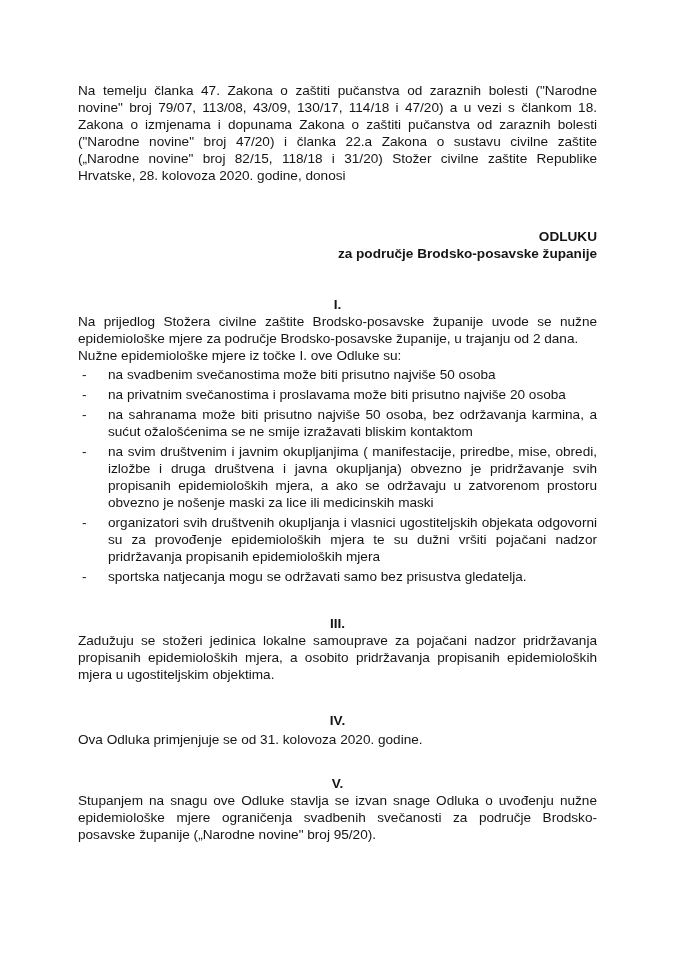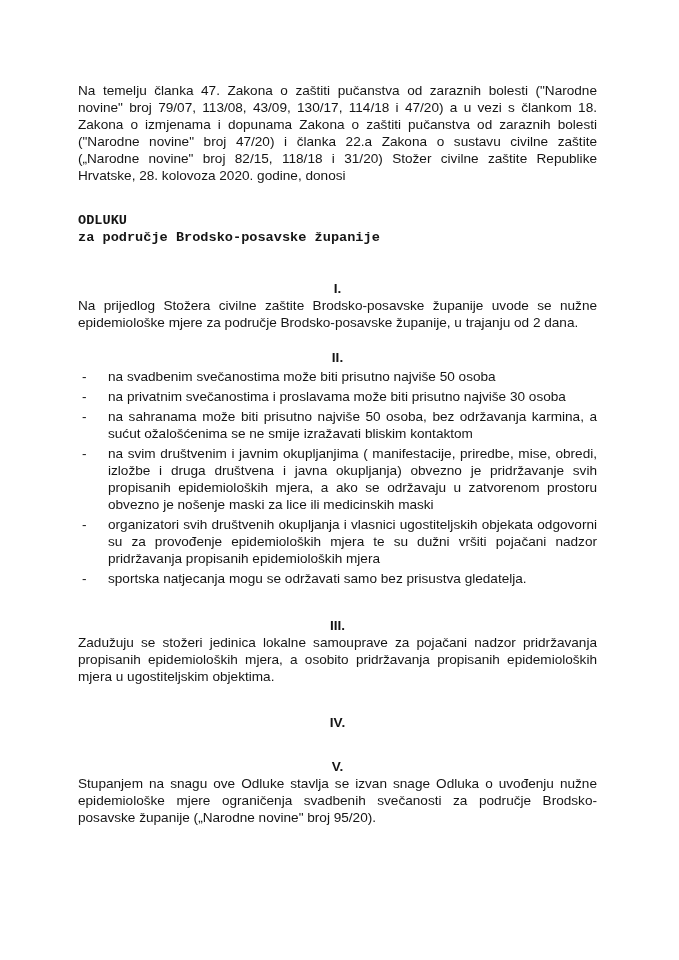--- a/index.html
+++ b/index.html
@@ -6,21 +6,21 @@
   body {
     width: 679px; height: 960px; overflow: hidden;
     font-family: "Liberation Sans", sans-serif;
     color: #151515;
     font-size: 13.6px;
     line-height: 17px;
   }
   .page { position: relative; width: 679px; height: 685px; }
   .content { position: absolute; left: 78px; top: 82px; width: 519px; }
   .para { margin: 0; text-align: justify; text-align-last: left; }
-  .title-block { text-align: left; font-weight: bold; margin-top: 28px; font-family: Liberation Mono, monospace; }
+  .title-block { text-align: right; font-weight: bold; margin-top: 44px; }
   .title-block div { line-height: 17px; }
   .sec { text-align: center; font-weight: bold; margin: 0; }
   .sec-I { margin-top: 34px; }
   .sec-II { margin-top: 18px; }
   .sec-III { margin-top: 30px; }
   .sec-IV { margin-top: 29px; }
   .sec-V { margin-top: 27px; }
   .sec-IV + .para { margin-top: 2px; }
   ul.measures { list-style: none; margin: 2px 0 0 0; padding: 0; }
   ul.measures li { position: relative; padding-left: 30px; margin-bottom: 3px; text-align: justify; text-align-last: left; }
@@ -35,32 +35,33 @@
     <p class="para">Na temelju članka 47. Zakona o zaštiti pučanstva od zaraznih bolesti ("Narodne novine" broj 79/07, 113/08, 43/09, 130/17, 114/18 i 47/20) a u vezi s člankom 18. Zakona o izmjenama i dopunama Zakona o zaštiti pučanstva od zaraznih bolesti ("Narodne novine" broj 47/20) i članka 22.a Zakona o sustavu civilne zaštite („Narodne novine" broj 82/15, 118/18 i 31/20) Stožer civilne zaštite Republike Hrvatske, 28. kolovoza 2020. godine, donosi</p>
 
     <div class="title-block">
       <div>ODLUKU</div>
       <div>za područje Brodsko-posavske županije</div>
     </div>
 
     <p class="sec sec-I">I.</p>
     <p class="para">Na prijedlog Stožera civilne zaštite Brodsko-posavske županije uvode se nužne epidemiološke mjere za područje Brodsko-posavske županije, u trajanju od 2 dana.</p>
 
-    <p class="sec sec-II">II.</p>
+    <p class="para">Nužne epidemiološke mjere iz točke I. ove Odluke su:</p>
     <ul class="measures">
       <li><span class="dash">-</span><span>na svadbenim svečanostima može biti prisutno najviše 50 osoba</span></li>
-      <li><span class="dash">-</span><span>na privatnim svečanostima i proslavama može biti prisutno najviše 30 osoba</span></li>
+      <li><span class="dash">-</span><span>na privatnim svečanostima i proslavama može biti prisutno najviše 20 osoba</span></li>
       <li><span class="dash">-</span><span>na sahranama može biti prisutno najviše 50 osoba, bez održavanja karmina, a sućut ožalošćenima se ne smije izražavati bliskim kontaktom</span></li>
       <li><span class="dash">-</span><span>na svim društvenim i javnim okupljanjima ( manifestacije, priredbe, mise, obredi, izložbe i druga društvena i javna okupljanja) obvezno je pridržavanje svih propisanih epidemioloških mjera, a ako se održavaju u zatvorenom prostoru obvezno je nošenje maski za lice ili medicinskih maski</span></li>
       <li><span class="dash">-</span><span>organizatori svih društvenih okupljanja i vlasnici ugostiteljskih objekata odgovorni su za provođenje epidemioloških mjera te su dužni vršiti pojačani nadzor pridržavanja propisanih epidemioloških mjera</span></li>
       <li><span class="dash">-</span><span>sportska natjecanja mogu se održavati samo bez prisustva gledatelja.</span></li>
     </ul>
 
     <p class="sec sec-III">III.</p>
     <p class="para">Zadužuju se stožeri jedinica lokalne samouprave za pojačani nadzor pridržavanja propisanih epidemioloških mjera, a osobito pridržavanja propisanih epidemioloških mjera u ugostiteljskim objektima.</p>
 
     <p class="sec sec-IV">IV.</p>
+    <p class="para">Ova Odluka primjenjuje se od 31. kolovoza 2020. godine.</p>
 
     <p class="sec sec-V">V.</p>
     <p class="para">Stupanjem na snagu ove Odluke stavlja se izvan snage Odluka o uvođenju nužne epidemiološke mjere ograničenja svadbenih svečanosti za područje Brodsko-posavske županije („Narodne novine" broj 95/20).</p>
 
   </div>
 </div>
 
 </body></html>

